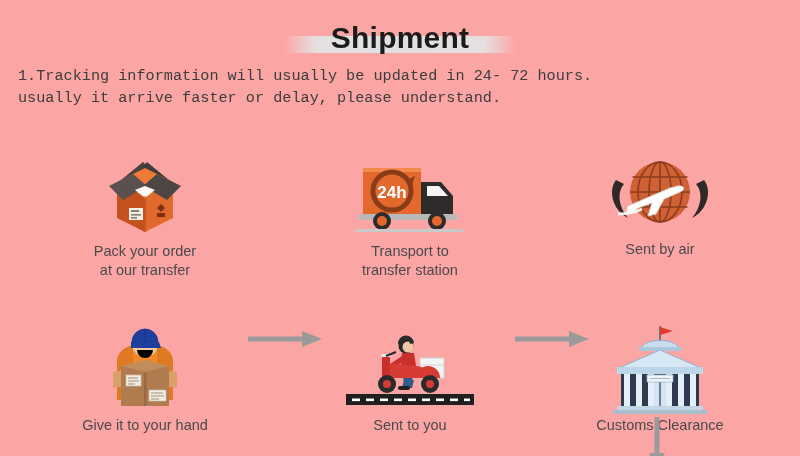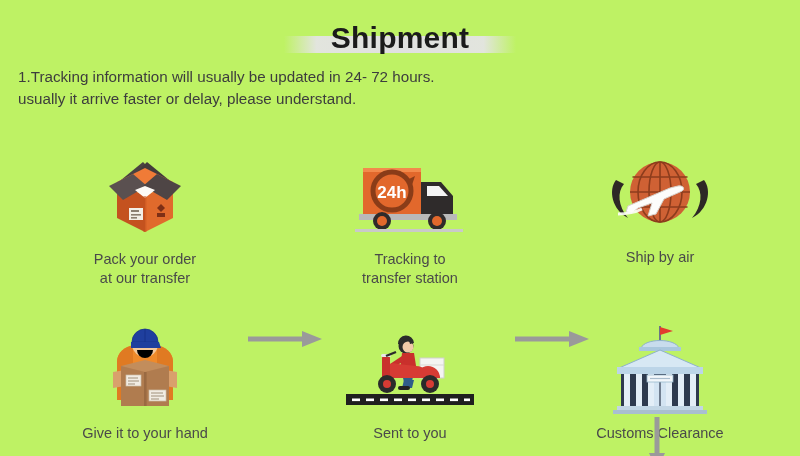--- a/index.html
+++ b/index.html
@@ -8,21 +8,21 @@
     background: #ffffff;
   }
   body {
     font-family: "Liberation Sans", sans-serif;
     color: #3a3a3a;
   }
   #page {
     position: relative;
     width: 800px;
     height: 456px;
-    background: #bef264;
+    background: #fca5a5;
     overflow: hidden;
   }
 
   
   .title-wrap {
     position: absolute;
     left: 0;
     top: 16px;
     width: 800px;
     height: 44px;
@@ -57,21 +57,21 @@
   
   .intro {
     position: absolute;
     left: 18px;
     top: 66px;
     width: 766px;
     font-size: 15.2px;
     line-height: 21.5px;
     color: #3d3d3d;
   }
-  .intro-line { display: block; }
+  .intro-line { display: block; font-family: Liberation Mono, monospace; }
 
   
   .steps {
     position: absolute;
     left: 0;
     top: 140px;
     width: 800px;
     height: 316px;
   }
   .cell {
@@ -79,21 +79,20 @@
     width: 240px;
     text-align: center;
   }
   .cell .art {
     height: 96px;
     display: flex;
     align-items: flex-end;
     justify-content: center;
   }
   .cell .caption {
-    margin-top: 8px;
     font-size: 14.5px;
     line-height: 19px;
     color: #4a4a4a;
   }
   .cap-line { display: block; }
 
   
   .cell-pack      { left: 25px;  top: 6px; }
   .cell-transport { left: 290px; top: 6px; }
   .cell-air       { left: 540px; top: 4px; }
@@ -186,21 +185,21 @@
 
           <circle cx="33" cy="75" r="9" fill="#2f2b2b"></circle>
           <circle cx="33" cy="75" r="5" fill="#e2682c"></circle>
           <circle cx="88" cy="75" r="9" fill="#2f2b2b"></circle>
           <circle cx="88" cy="75" r="5" fill="#e2682c"></circle>
 
           <rect x="6" y="83" width="108" height="3" fill="#c9c9c9"></rect>
         </svg>
       </div>
       <div class="caption">
-        <span class="cap-line">Tracking to</span>
+        <span class="cap-line">Transport to</span>
         <span class="cap-line">transfer station</span>
       </div>
     </div>
 
     <div class="cell cell-air">
       <div class="art">
         <svg width="112" height="96" viewBox="0 0 112 96">
 
           <path d="M12,36 C4,46 8,66 24,74 C14,62 13,48 20,40 Z" fill="#2e2826"></path>
           <path d="M100,36 C108,46 104,66 88,74 C98,62 99,48 92,40 Z" fill="#2e2826"></path>
@@ -216,21 +215,21 @@
           <line x1="28.5" y1="63" x2="83.5" y2="63" stroke="#8c3c1c" stroke-width="1.6"></line>
 
           <path d="M56,18 a30,30 0 0,1 0,60 a30,30 0 0,0 0,-60" fill="#000000" opacity="0.10"></path>
 
           <path d="M24,62 L66,44 L74,42 C80,41 82,46 76,48 L60,55 L52,70 L44,72 L48,59 L34,64 L28,69 L22,68 Z" fill="#fdfdfb" stroke="#d7d2cc" stroke-width="1"></path>
 
           <path d="M14,70 C24,70 32,68 38,65" fill="none" stroke="#fdfdfb" stroke-width="3" opacity="0.9"></path>
         </svg>
       </div>
       <div class="caption">
-        <span class="cap-line">Ship by air</span>
+        <span class="cap-line">Sent by air</span>
       </div>
     </div>
 
     <div class="cell cell-customs">
       <div class="art">
         <svg width="110" height="96" viewBox="0 0 110 96">
 
           <line x1="55" y1="6" x2="55" y2="20" stroke="#6b7687" stroke-width="2"></line>
           <polygon points="55,7 68,11 55,15" fill="#e23b2e"></polygon>
 

